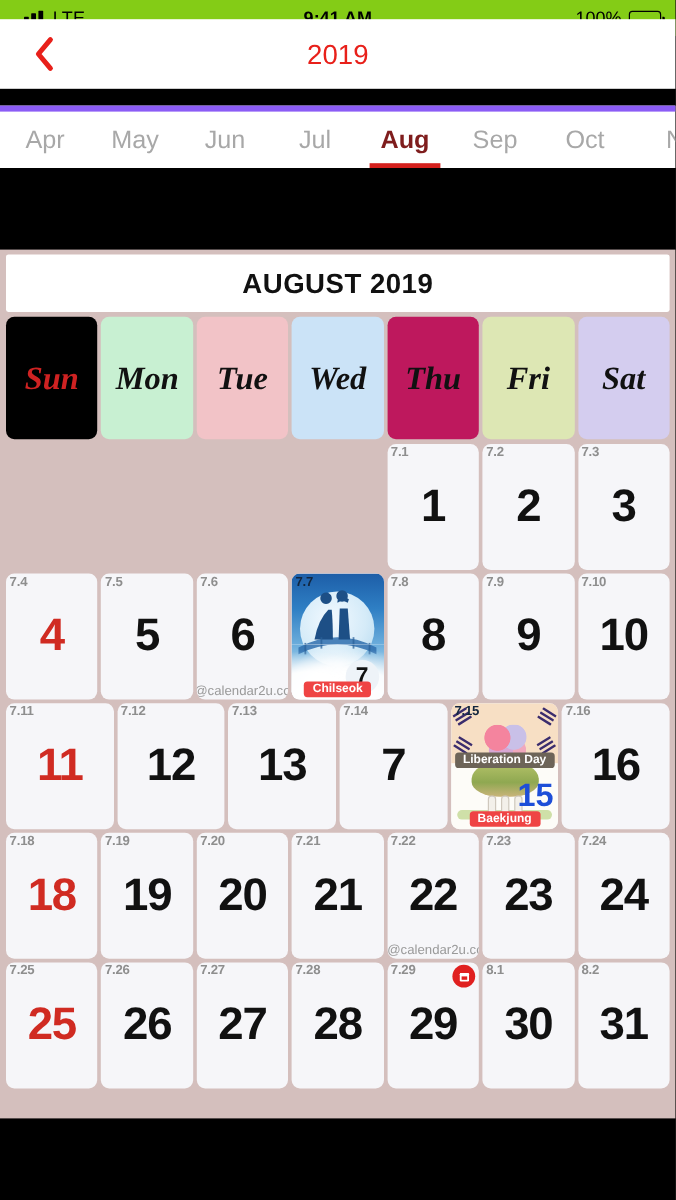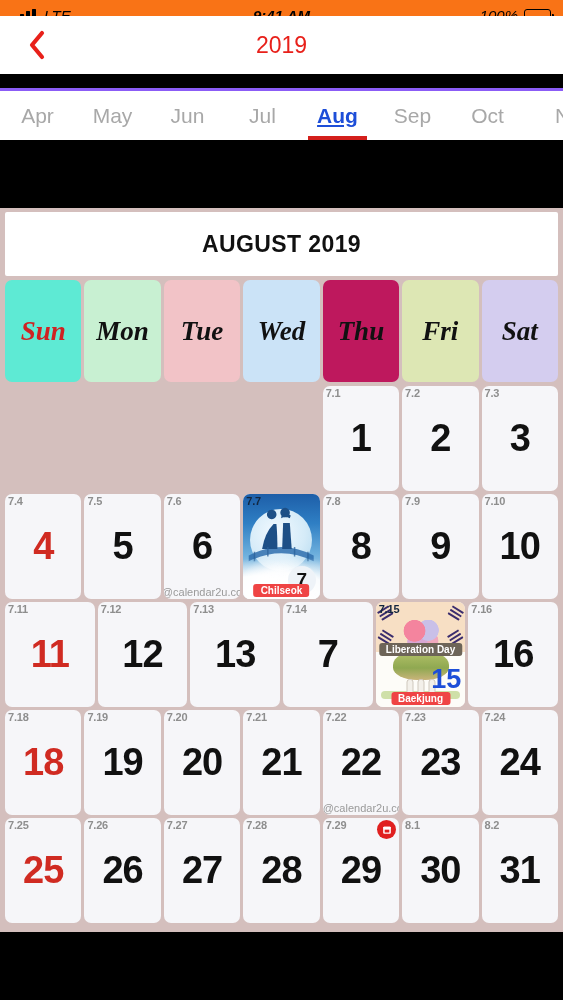--- a/index.html
+++ b/index.html
@@ -7,21 +7,21 @@
     width:563px; height:1000px;
     background:#000;
     font-family:"Liberation Sans", sans-serif;
     overflow:hidden;
   }
   #app { position:relative; width:563px; height:1000px; background:#000; }
 
   
   .statusbar{
     position:absolute; top:0; left:0; width:563px; height:30px;
-    background:#f97316; color:#000;font-style:italic;
+    background:#84cc16; color:#000;
   }
   .sb-left{ position:absolute; left:14px; top:0; height:30px; display:flex; align-items:center; gap:8px; }
   .bars{ display:flex; align-items:flex-end; gap:2px; height:13px; }
   .bars i{ display:block; width:4px; background:#000; border-radius:0.5px; }
   .bars i:nth-child(1){ height:5px; }
   .bars i:nth-child(2){ height:8px; }
   .bars i:nth-child(3){ height:11px; }
   .bars i:nth-child(4){ height:13px; }
   .lte{ font-size:15px; letter-spacing:.2px; }
   .sb-center{ position:absolute; left:0; top:0; width:563px; height:30px;
@@ -45,46 +45,46 @@
   .chev{ width:17px; height:30px; }
   .nav-title{
     position:absolute; left:0; top:0; width:563px; height:58px;
     display:flex; align-items:center; justify-content:center;
     font-size:23px; color:#e8201a; font-weight:400;
   }
 
   
   .tabstrip{
     position:absolute; top:88px; left:0; width:563px; height:52px;
-    background:#fff; border-top:3px solid #8b5cf6;
+    background:#fff; border-top:5px solid #8b5cf6;
     display:flex; align-items:stretch; overflow:hidden;
   }
   .tab{
     position:relative; flex:0 0 75px;
     display:flex; align-items:center; justify-content:center;
     font-size:21px; color:#a8a8a8; cursor:pointer;
   }
-  .tab.active{ color:#1d4ed8; font-weight:bold;text-decoration:underline; }
+  .tab.active{ color:#7f1d1d; font-weight:bold; }
   .tab.active .tab-underline{
     position:absolute; left:8px; right:8px; bottom:0; height:4px; background:#d4201c;
   }
   .tab-underline{ display:none; }
   .tab.active .tab-underline{ display:block; }
 
   
   .black-band{ position:absolute; top:140px; left:0; width:563px; height:68px; background:#000; }
 
   
   .cal{
     position:absolute; top:208px; left:0; width:563px; height:724px;
     background:#d4bfbd;
     padding:4px 5px 6px 5px;
   }
   .cal-title{
-    height:64px; background:#fff; border-radius:2px;
+    height:48px; background:#fff; border-radius:2px;
     display:flex; align-items:center; justify-content:center;
     font-size:23px; font-weight:bold; letter-spacing:.4px; color:#111;
     margin-bottom:4px;
   }
   .dow-row{ display:flex; gap:3px; height:102px; margin-bottom:4px; }
   .dow{
     flex:1; border-radius:7px;
     display:flex; align-items:center; justify-content:center;
     font-family:"Liberation Serif", serif;
     font-style:italic; font-weight:bold; font-size:27px; color:#111;
@@ -233,21 +233,21 @@
         <span>N</span>
       </div>
   </div>
 
   <div class="black-band"></div>
 
   <div class="cal">
     <div class="cal-title">AUGUST 2019</div>
 
     <div class="dow-row">
-      <div class="dow sun" style="background: #5eead4;">
+      <div class="dow sun" style="background: #000000;">
           <span>Sun</span>
         </div>
       <div class="dow" style="background: rgb(200, 240, 210);">
           <span>Mon</span>
         </div>
       <div class="dow" style="background: rgb(242, 195, 199);">
           <span>Tue</span>
         </div>
       <div class="dow" style="background: rgb(203, 227, 247);">
           <span>Wed</span>

